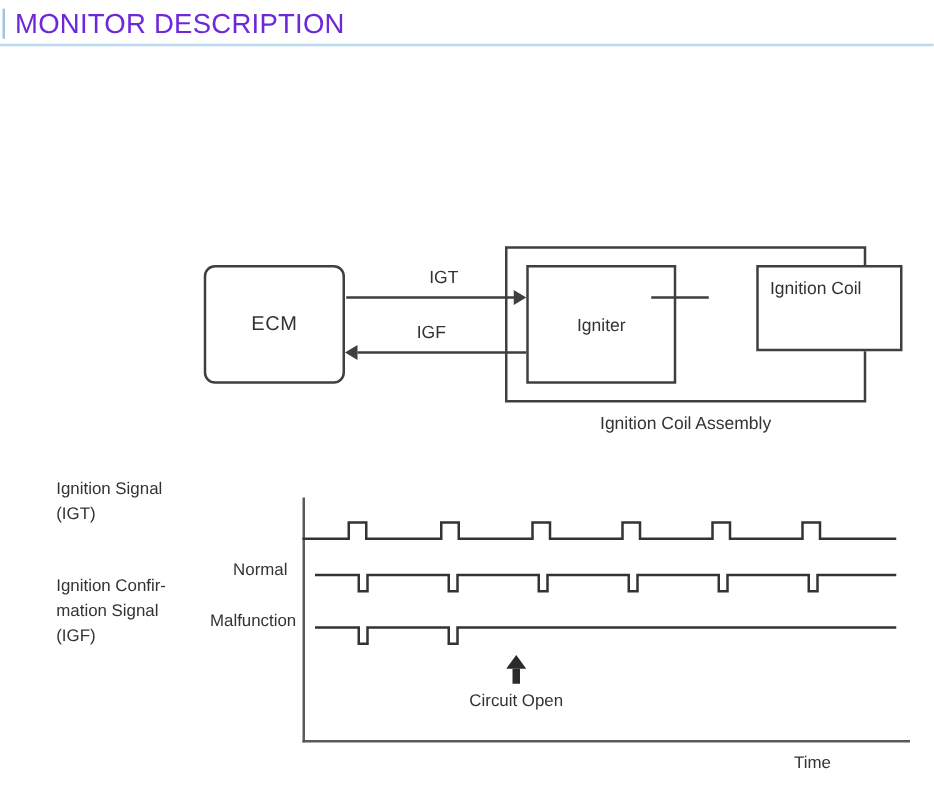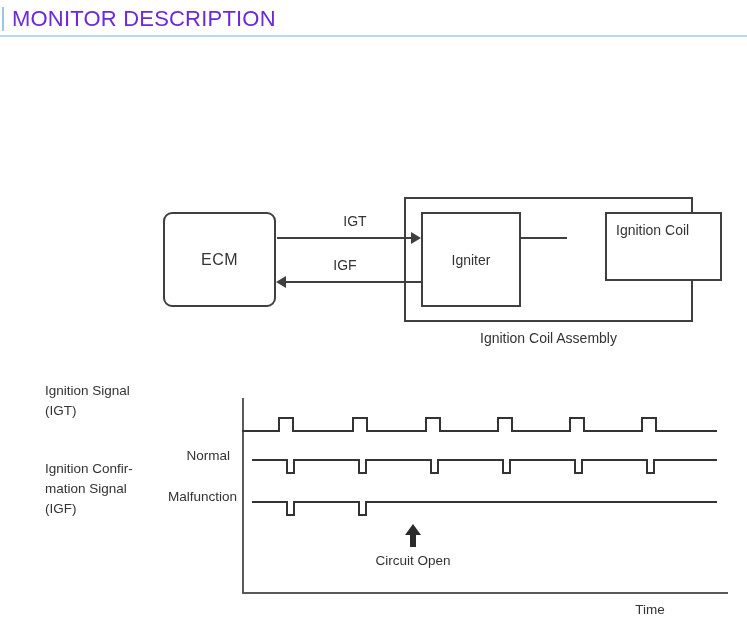--- a/index.html
+++ b/index.html
@@ -15,21 +15,21 @@
     letter-spacing:0.2px;font-weight:400;white-space:nowrap;
   }
   .title-underline{left:0;top:35px;width:747px;height:2px;background:#b9d9ec;}
   .edge-bar{left:2px;top:7px;width:2px;height:24px;background:#7fb2d9;opacity:.75;}
 
   
   .box{border:2px solid #3f3f3f;box-sizing:border-box;background:#fff;}
   .ecm-box{left:163px;top:212px;width:113px;height:95px;border-radius:9px;
     display:flex;align-items:center;justify-content:center;font-size:16px;letter-spacing:.5px;}
   .assembly-box{left:404px;top:197px;width:289px;height:125px;}
-  .igniter-box{left:421px;top:212px;width:100px;height:95px;
+  .igniter-box{left:421px;top:212px;width:120px;height:95px;
     display:flex;align-items:center;justify-content:center;font-size:14px;}
   .coil-box{left:565px;top:212px;width:117px;height:69px;font-size:14px;
     padding:8px 10px 0 9px;margin-left:40px;}
   .hline{height:2px;background:#3f3f3f;}
   .igt-line{left:277px;top:237px;width:136px;}
   .igf-line{left:286px;top:281px;width:135px;}
   .connector-line{left:521px;top:237px;width:46px;}
   .tri{width:0;height:0;}
   .igt-arrowhead{left:411px;top:232px;border-left:10px solid #3f3f3f;
     border-top:6px solid transparent;border-bottom:6px solid transparent;}

